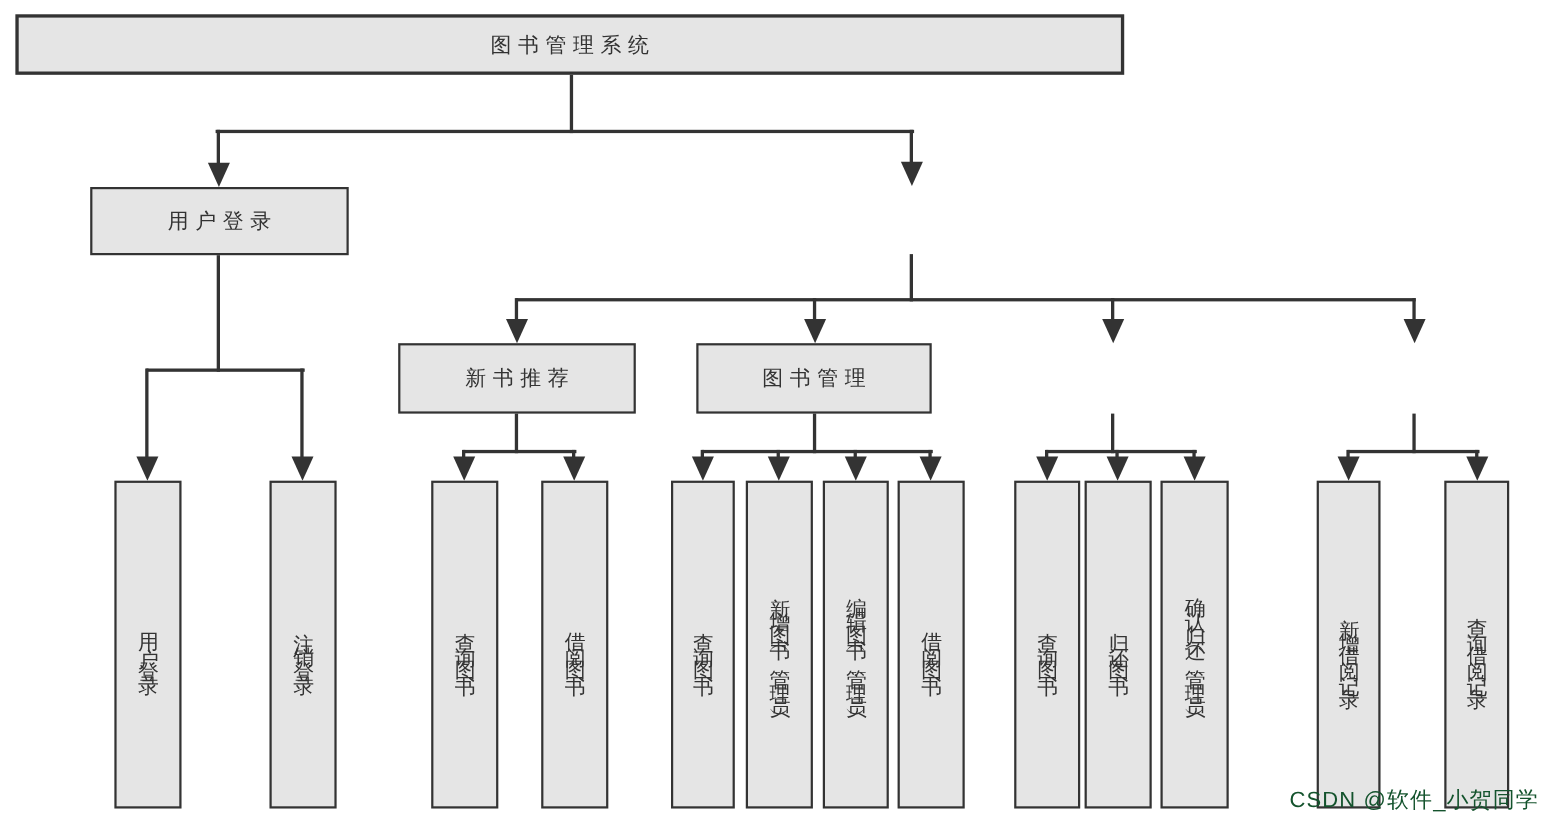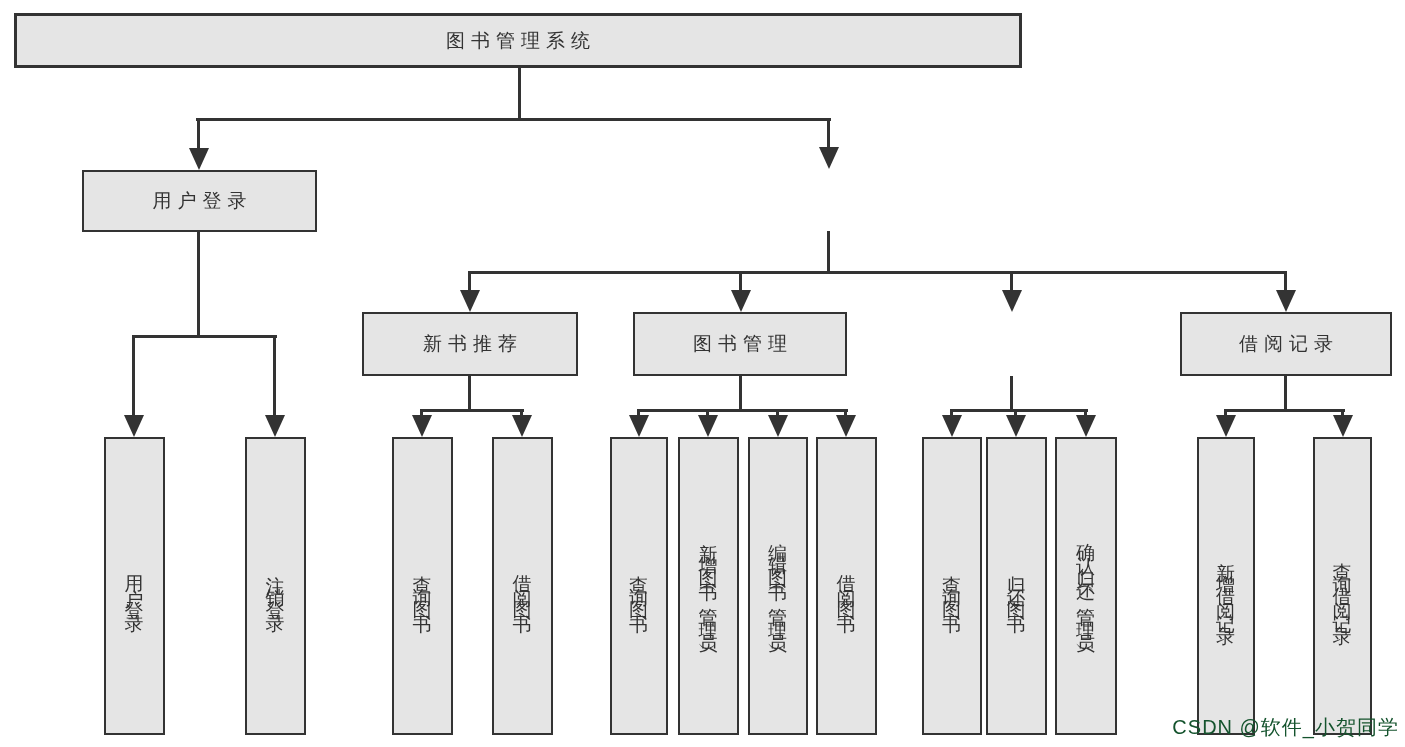--- a/index.html
+++ b/index.html
@@ -141,23 +141,20 @@
   <div class="box" style="left:82px; top:170px; width:235px; height:62px;">
     <span class="hlabel">用户登录</span>
   </div>
 
   <div class="box" style="left:362px; top:312px; width:216px; height:64px;">
     <span class="hlabel">新书推荐</span>
   </div>
   <div class="box" style="left:633px; top:312px; width:214px; height:64px;">
     <span class="hlabel">图书管理</span>
   </div>
-  <div class="box" style="left:1180px; top:312px; width:212px; height:64px;">
-    <span class="hlabel">借阅记录</span>
-  </div>
 
   <div class="box vbox" style="left:104px; top:437px; width:61px; height:298px;">
     <span class="vlabel">用户登录</span>
   </div>
   <div class="box vbox" style="left:245px; top:437px; width:61px; height:298px;">
     <span class="vlabel">注销登录</span>
   </div>
 
   <div class="box vbox" style="left:392px; top:437px; width:61px; height:298px;">
     <span class="vlabel">查询图书</span>

